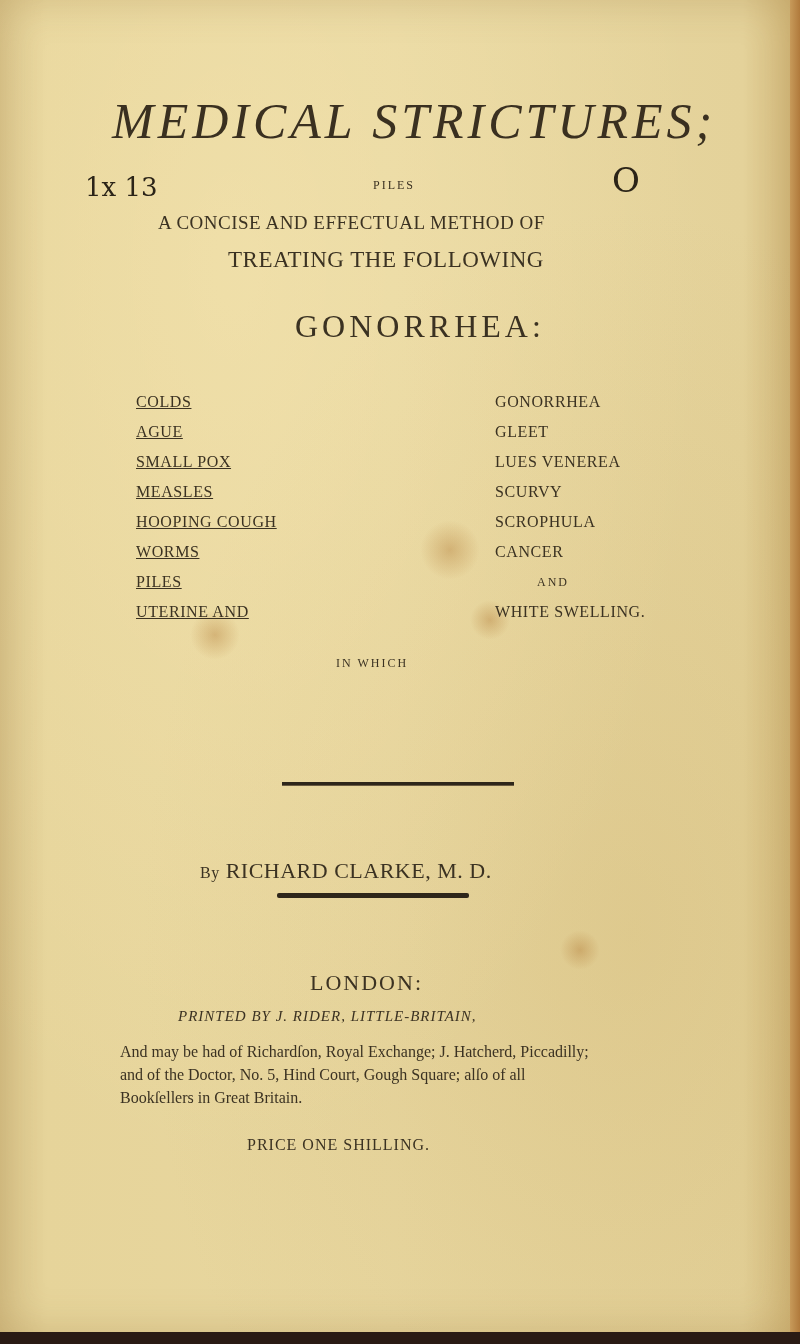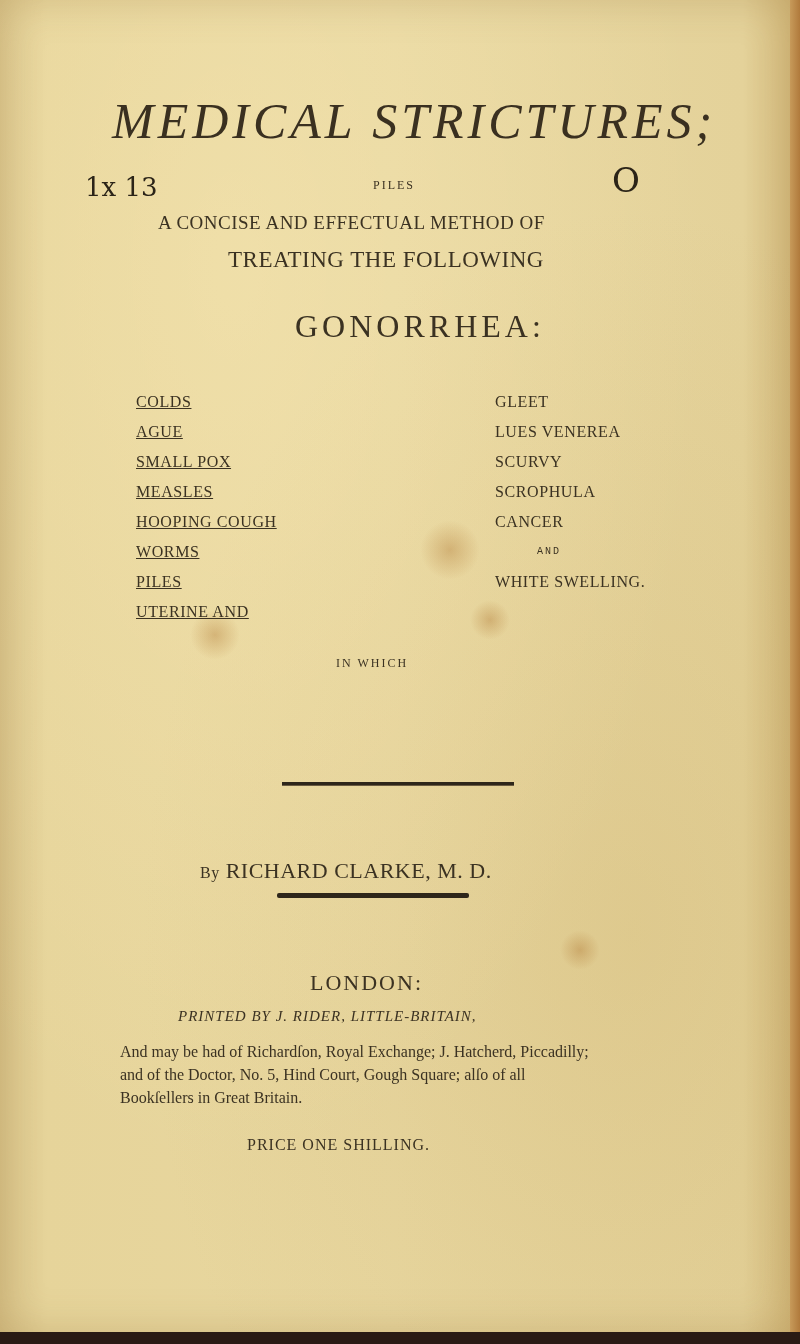--- a/index.html
+++ b/index.html
@@ -33,21 +33,21 @@
   }
   .being { left: 373px; top: 178px; font-size: 12px; letter-spacing: 2px; }
   .line1 { left: 158px; top: 212px; font-size: 19px; letter-spacing: 0.5px; }
   .line2 { left: 228px; top: 247px; font-size: 23px; letter-spacing: 0.5px; }
   .diseases-head { left: 295px; top: 308px; font-size: 32px; letter-spacing: 4px; }
   .col { position: absolute; font-size: 16px; letter-spacing: 0.6px; }
   .col div { height: 30px; line-height: 30px; }
   .col1 { left: 136px; top: 387px; text-decoration: underline; }
   .col2 { left: 256px; top: 387px; }
   .col3 { left: 495px; top: 387px; }
-  .col3 .and-small { font-size: 10px; letter-spacing: 2px; padding-left: 42px; font-family: Liberation Mono, monospace; }
+  .col3 .and-small { font-size: 12px; letter-spacing: 2px; padding-left: 42px; }
   .inwhich { left: 336px; top: 656px; font-size: 12px; letter-spacing: 2px; text-align: right; }
   .italic-block {
     position: absolute; left: 130px; top: 688px; width: 600px;
     font-style: italic; font-size: 22px; line-height: 30px;
   }
   .italic-block .l3 { padding-left: 78px; }
   .rule-thin {
     position: absolute; left: 282px; top: 782px; width: 232px; height: 3px;
     background: #2e261a; border-bottom: 1px solid #6a5a40;
   }
@@ -96,20 +96,21 @@
     <div>COLDS</div>
     <div>AGUE</div>
     <div>SMALL POX</div>
     <div>MEASLES</div>
     <div>HOOPING COUGH</div>
     <div>WORMS</div>
     <div>PILES</div>
     <div>UTERINE AND</div>
   </div>
   <div class="col col3">
+    <div>GONORRHEA</div>
     <div>GLEET</div>
     <div>LUES VENEREA</div>
     <div>SCURVY</div>
     <div>SCROPHULA</div>
     <div>CANCER</div>
     <div class="and-small">AND</div>
     <div>WHITE SWELLING.</div>
   </div>
 
   <div class="abs inwhich">IN WHICH</div>

